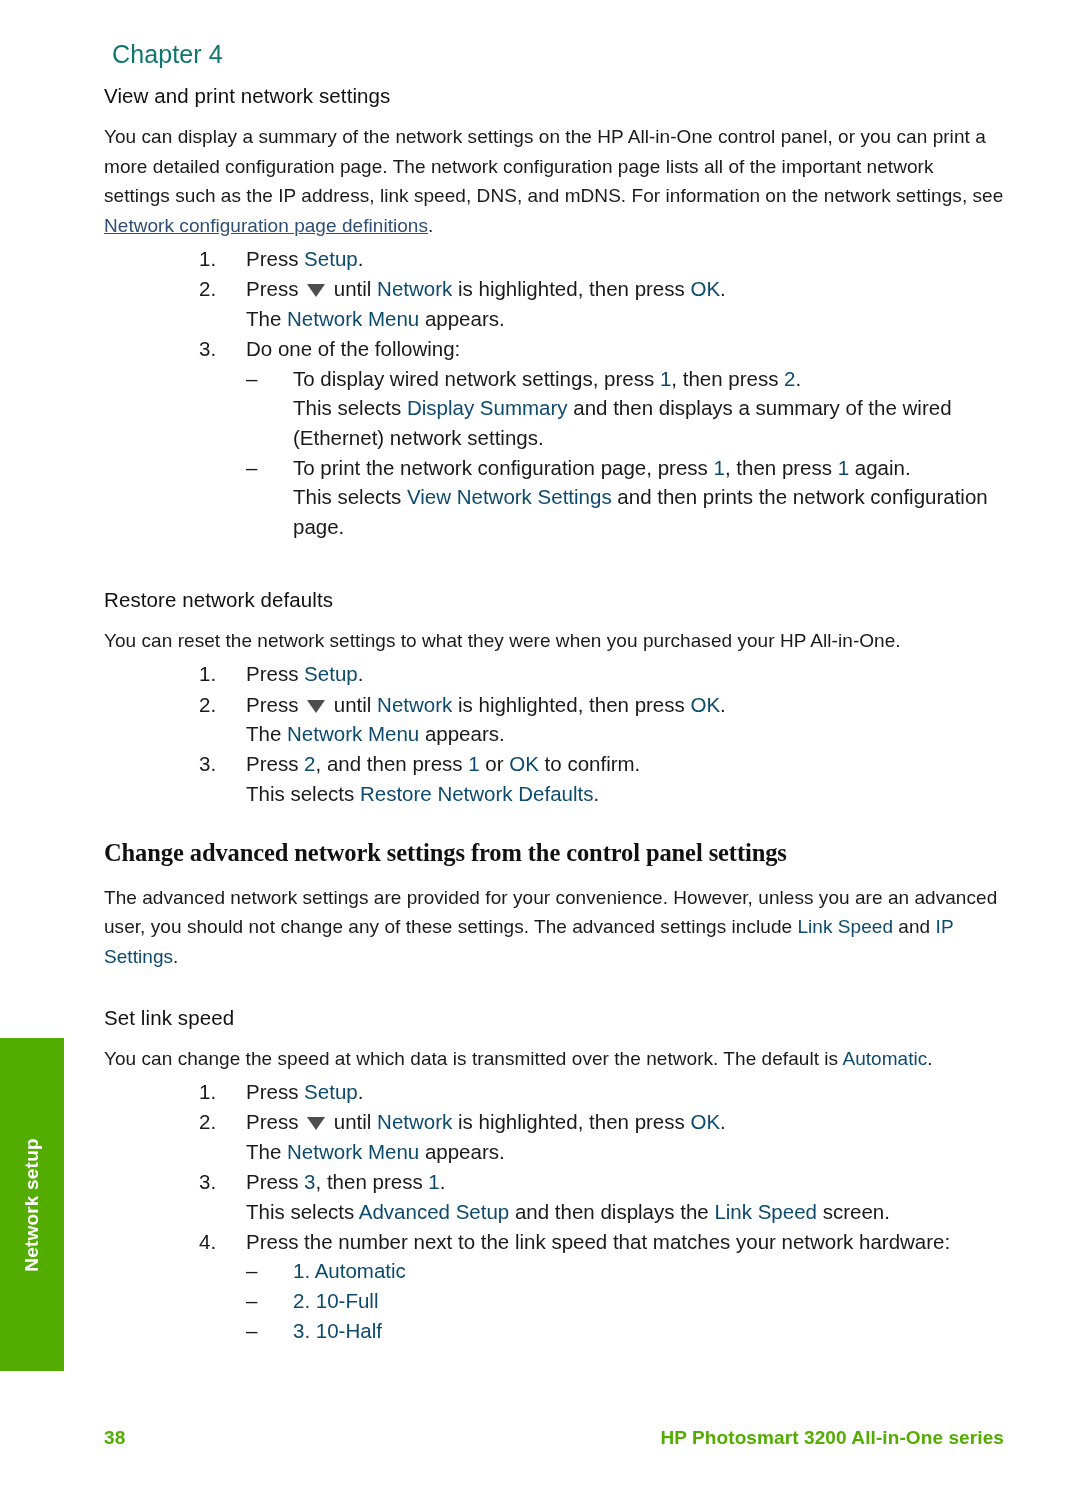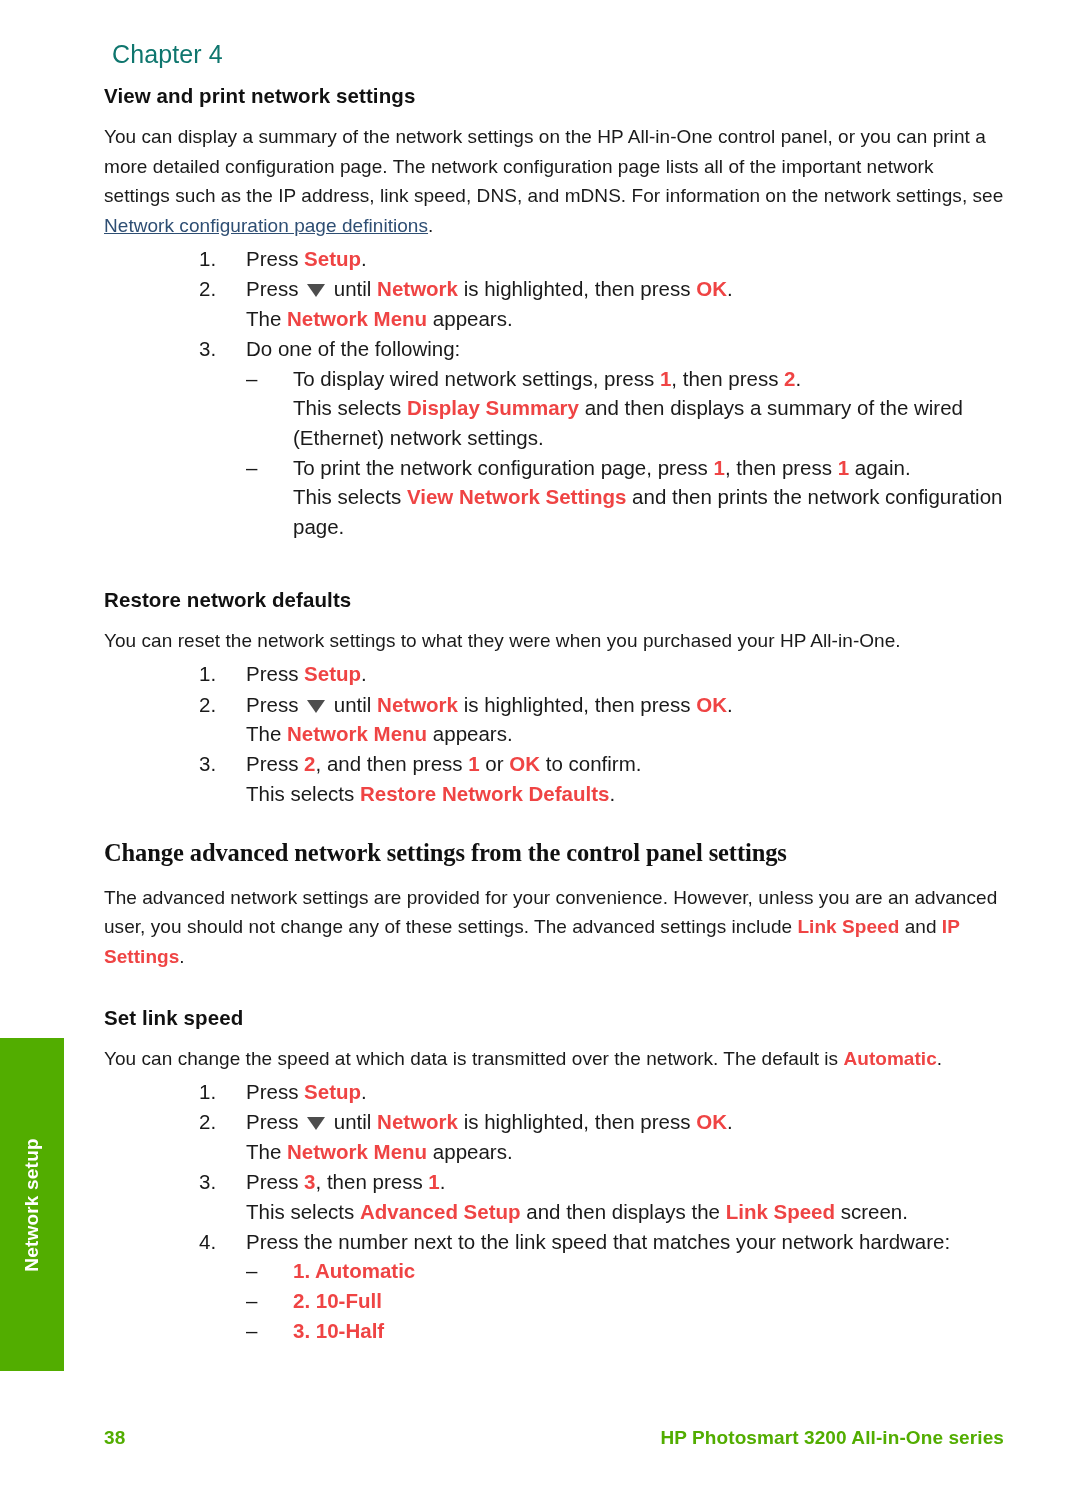--- a/index.html
+++ b/index.html
@@ -63,21 +63,21 @@
     left: 104px;
     top: 84px;
     width: 900px;
   }
 
   
   h3.sub-head {
     margin: 0 0 14px 0;
     padding: 0;
     font-size: 20.5px;
-    font-weight: bold;
+    font-weight: normal;
     color: #111111;
     letter-spacing: 0.1px;
   }
   h2.section-head {
     margin: 0 0 16px 0;
     padding: 0;
     font-size: 24.5px;
     font-weight: bold;
     color: #111111;
     letter-spacing: -0.1px;
@@ -138,22 +138,22 @@
   }
   ul.dashes > li > .dash {
     position: absolute;
     left: 0;
     top: 0;
     color: #1a1a1a;
   }
 
   
   .ui {                     
-    color: #ef4444;
-    font-weight: bold;
+    color: #0c4a6e;
+    font-weight: normal;
   }
   .xref {                   
     color: #2e4e73;
   }
   .arrow-down {             
     display: inline-block;
     width: 0;
     height: 0;
     border-left: 9px solid transparent;
     border-right: 9px solid transparent;

